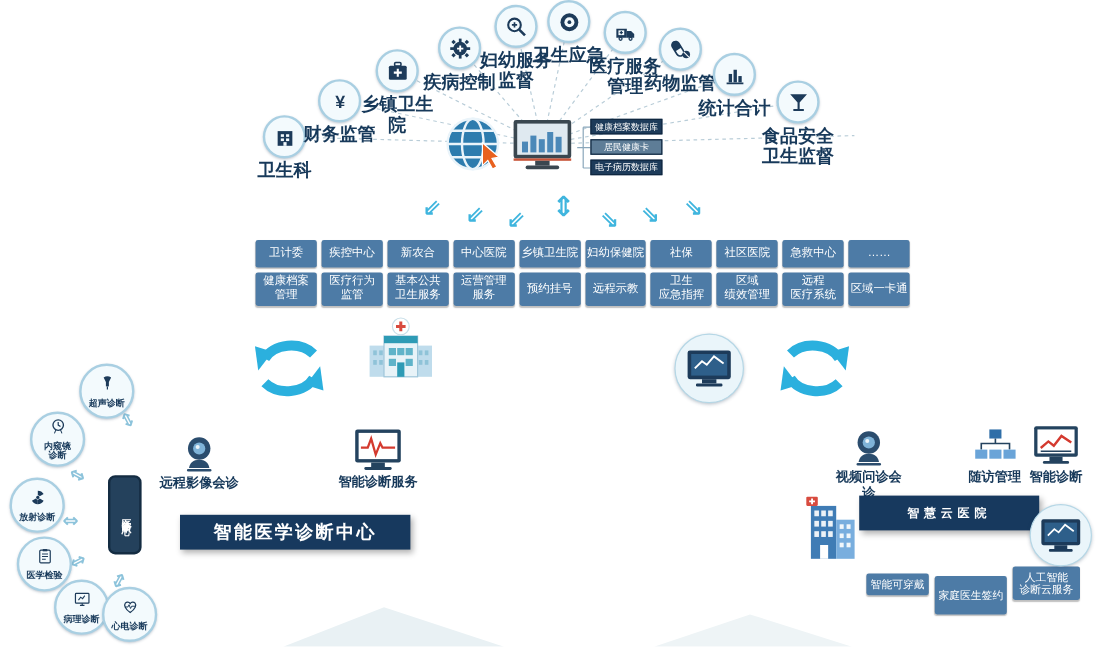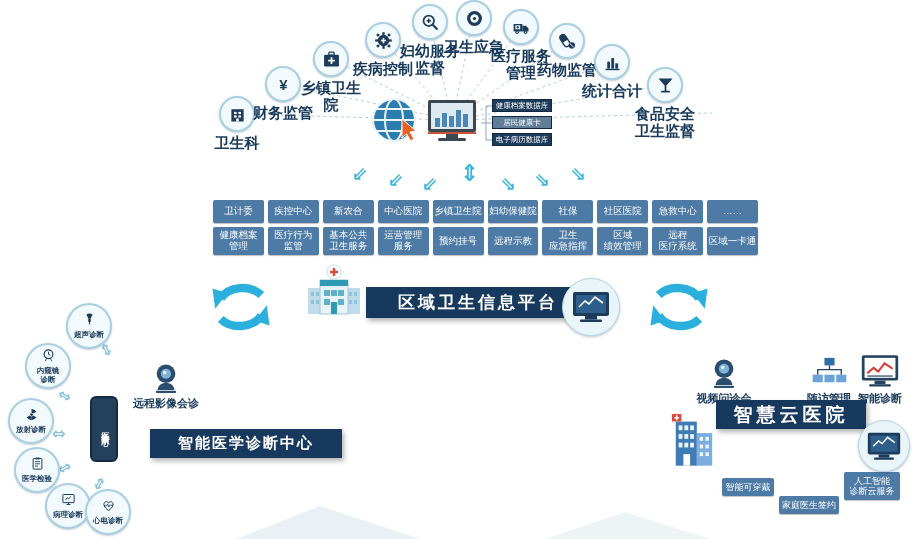--- a/index.html
+++ b/index.html
@@ -18,21 +18,21 @@
   .db.mid{background:#5e7d97}
   .btnrow{position:absolute;left:213px;width:545px;display:flex;gap:4px;z-index:2}
   #row1{top:200px;height:23px}
   #row2{top:227px;height:28px}
   .btn{flex:1;background:#4d7ba6;color:#fff;display:flex;align-items:center;justify-content:center;text-align:center;
        border-radius:2px;font-size:9.5px;line-height:1.12;white-space:pre-line;box-shadow:0 1px 1px rgba(0,0,0,.25);cursor:pointer}
   .banner{position:absolute;background:#17395e;color:#fff;font-weight:700;display:flex;align-items:center;
           justify-content:center;z-index:2;box-shadow:2px 3px 5px rgba(0,0,0,.3)}
   #main-banner{left:366px;top:287px;width:224px;height:31px;font-size:17px;letter-spacing:3px}
   #left-banner{left:150px;top:429px;width:192px;height:29px;font-size:15px;letter-spacing:2px}
-  #right-banner{left:716px;top:400px;width:150px;height:29px;font-size:19px;letter-spacing:4px}
+  #right-banner{left:716px;top:413px;width:150px;height:29px;font-size:10px;letter-spacing:4px}
   .feature{position:absolute;text-align:center;z-index:2}
   .f-ico{display:flex;align-items:flex-end;justify-content:center}
   .f-lbl{font-size:11px;font-weight:700;color:#17395a;line-height:1.2;margin-top:2px;white-space:pre-line}
   .mod{position:absolute;width:46px;height:46px;border-radius:50%;background:#f3fafd;border:2px solid #a9cfe2;
        display:flex;flex-direction:column;align-items:center;justify-content:center;color:#1d3b5a;text-align:center;
        z-index:2;box-shadow:0 1px 2px rgba(30,60,90,.25)}
   .mod svg{width:15px;height:15px}
   .m-lbl{font-size:7.5px;font-weight:700;line-height:1.1;white-space:pre-line;color:#17395a}
   .sw{position:absolute;color:#3fb5de;font-weight:700;z-index:1;font-family:"DejaVu Sans",sans-serif;font-size:19px}
   .conn{position:absolute;color:#8cc3db;font-size:16px;font-weight:700;z-index:1;font-family:"DejaVu Sans",sans-serif}
@@ -280,23 +280,20 @@
           <rect x="7" y="30" width="3" height="4"></rect>
           <rect x="12" y="30" width="3" height="4"></rect>
           <rect x="7" y="38" width="3" height="4"></rect>
           <rect x="12" y="38" width="3" height="4"></rect>
           <rect x="45" y="30" width="3" height="4"></rect>
           <rect x="50" y="30" width="3" height="4"></rect>
           <rect x="45" y="38" width="3" height="4"></rect>
           <rect x="50" y="38" width="3" height="4"></rect>
         </g>
       </svg></div>
-  <div id="main-banner" class="banner">
-    <span>区域卫生信息平台</span>
-  </div>
   <div class="mon-circle" style="left:562px;top:278px;width:58px;height:58px">
     <div style="width:40px;height:34px"><svg viewBox="0 0 40 34">
           <rect x="2" y="2" width="36" height="24" rx="2" fill="#1d3b5a"></rect>
           <rect x="5" y="5" width="30" height="18" fill="#2e5f8a"></rect>
           <path d="M8 17l6-6 4 3 6-7 8 6" stroke="#fff" stroke-width="1.6" fill="none"></path>
           <rect x="14" y="26" width="12" height="3.5" fill="#1d3b5a"></rect>
           <rect x="9" y="29.5" width="22" height="2.5" rx="1" fill="#1d3b5a"></rect>
         </svg></div>
   </div>
   <div class="cycle" style="left:206px;top:282px"><svg viewBox="0 0 76 54" width="70" height="50">
@@ -316,20 +313,32 @@
     <div class="f-ico" style="height:38px">
         <svg viewBox="0 0 40 40" width="34" height="34">
           <circle cx="20" cy="15" r="11" fill="#2b4d6e"></circle>
           <circle cx="20" cy="15" r="6" fill="#7fb3d8"></circle>
           <circle cx="18.5" cy="13.5" r="2" fill="#fff" opacity=".85"></circle>
           <path d="M20 26c-6 0-9 3-10 8h20c-1-5-4-8-10-8z" fill="#2b4d6e"></path>
           <rect x="8" y="35" width="24" height="2.5" rx="1.2" fill="#2b4d6e"></rect>
         </svg>
       </div>
     <div class="f-lbl">远程影像会诊</div>
+  </div>
+  <div class="feature" style="left:282px;top:352px;width:66px">
+    <div class="f-ico" style="height:42px">
+        <svg viewBox="0 0 44 40" width="42" height="38">
+          <rect x="2" y="2" width="40" height="29" rx="2" fill="#24435f"></rect>
+          <rect x="5" y="5" width="34" height="23" fill="#fff"></rect>
+          <path d="M7 18h6l3-8 4 14 4-10 2 4h11" fill="none" stroke="#d43a2f" stroke-width="2"></path>
+          <rect x="16" y="31" width="12" height="4" fill="#24435f"></rect>
+          <rect x="10" y="35" width="24" height="2.5" rx="1.2" fill="#24435f"></rect>
+        </svg>
+      </div>
+    <div class="f-lbl">智能诊断服务</div>
   </div>
   <div id="left-banner" class="banner">
     <span>智能医学诊断中心</span>
   </div>
   <div id="device">
     <span>医学诊断中心</span>
   </div>
 
   <div class="mod" style="left:66px;top:303px">
     <div><svg viewBox="0 0 24 24">
@@ -456,17 +465,17 @@
   <div class="mon-circle" style="left:858px;top:420px;width:52px;height:52px">
     <div style="width:36px;height:31px"><svg viewBox="0 0 40 34">
           <rect x="2" y="2" width="36" height="24" rx="2" fill="#1d3b5a"></rect>
           <rect x="5" y="5" width="30" height="18" fill="#2e5f8a"></rect>
           <path d="M8 17l6-6 4 3 6-7 8 6" stroke="#fff" stroke-width="1.6" fill="none"></path>
           <rect x="14" y="26" width="12" height="3.5" fill="#1d3b5a"></rect>
           <rect x="9" y="29.5" width="22" height="2.5" rx="1" fill="#1d3b5a"></rect>
         </svg></div>
   </div>
   <div class="sbtn" style="left:722px;top:478px;width:52px;height:18px">智能可穿戴</div>
-  <div class="sbtn" style="left:779px;top:496px;width:60px;height:18px">家庭医生签约</div>
+  <div class="sbtn" style="left:779px;top:480px;width:60px;height:32px">家庭医生签约</div>
   <div class="sbtn" style="left:844px;top:472px;width:56px;height:28px">人工智能
 诊断云服务</div>
 
 </div>
 
 </body></html>

